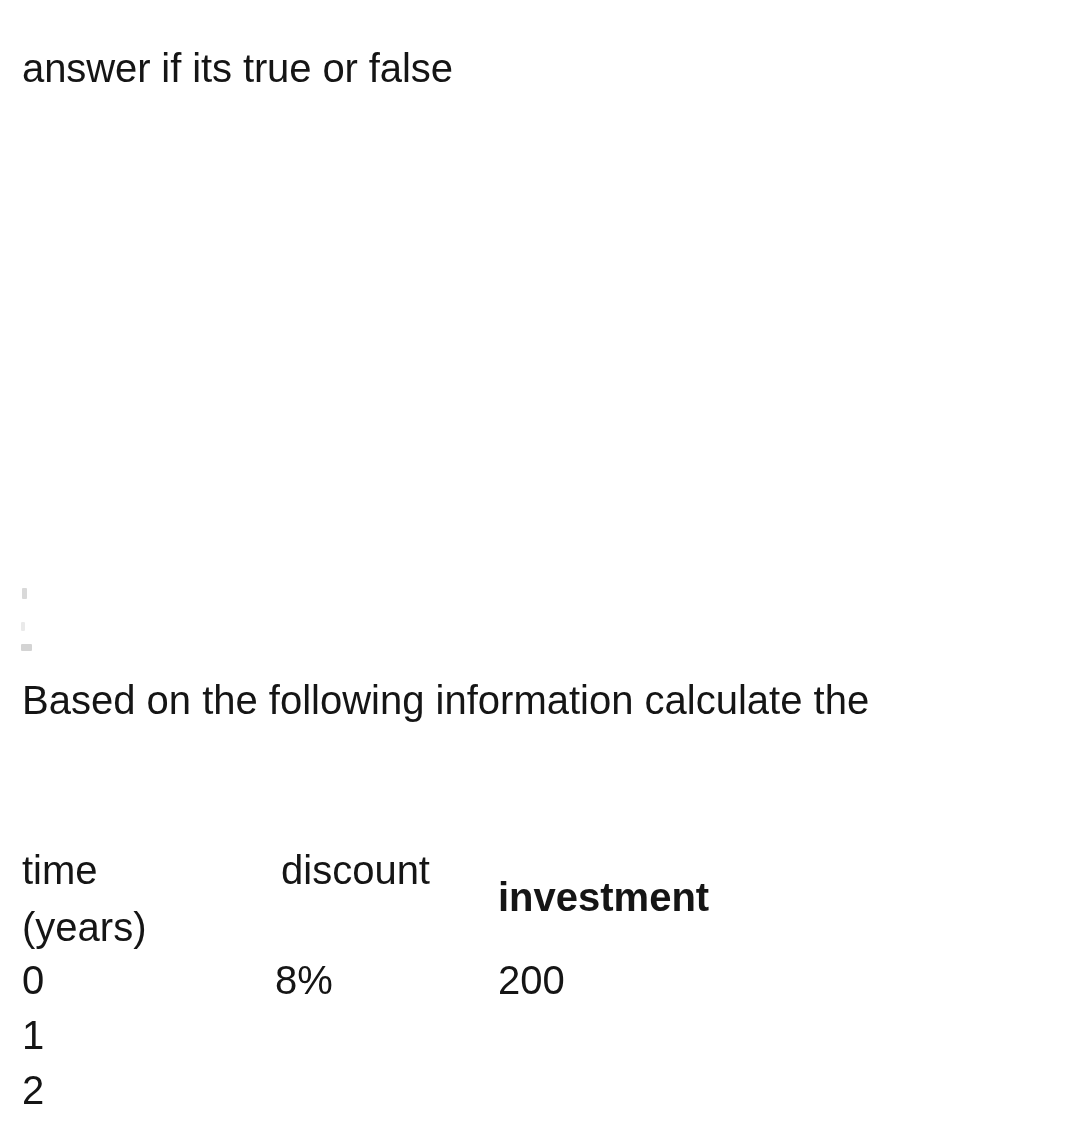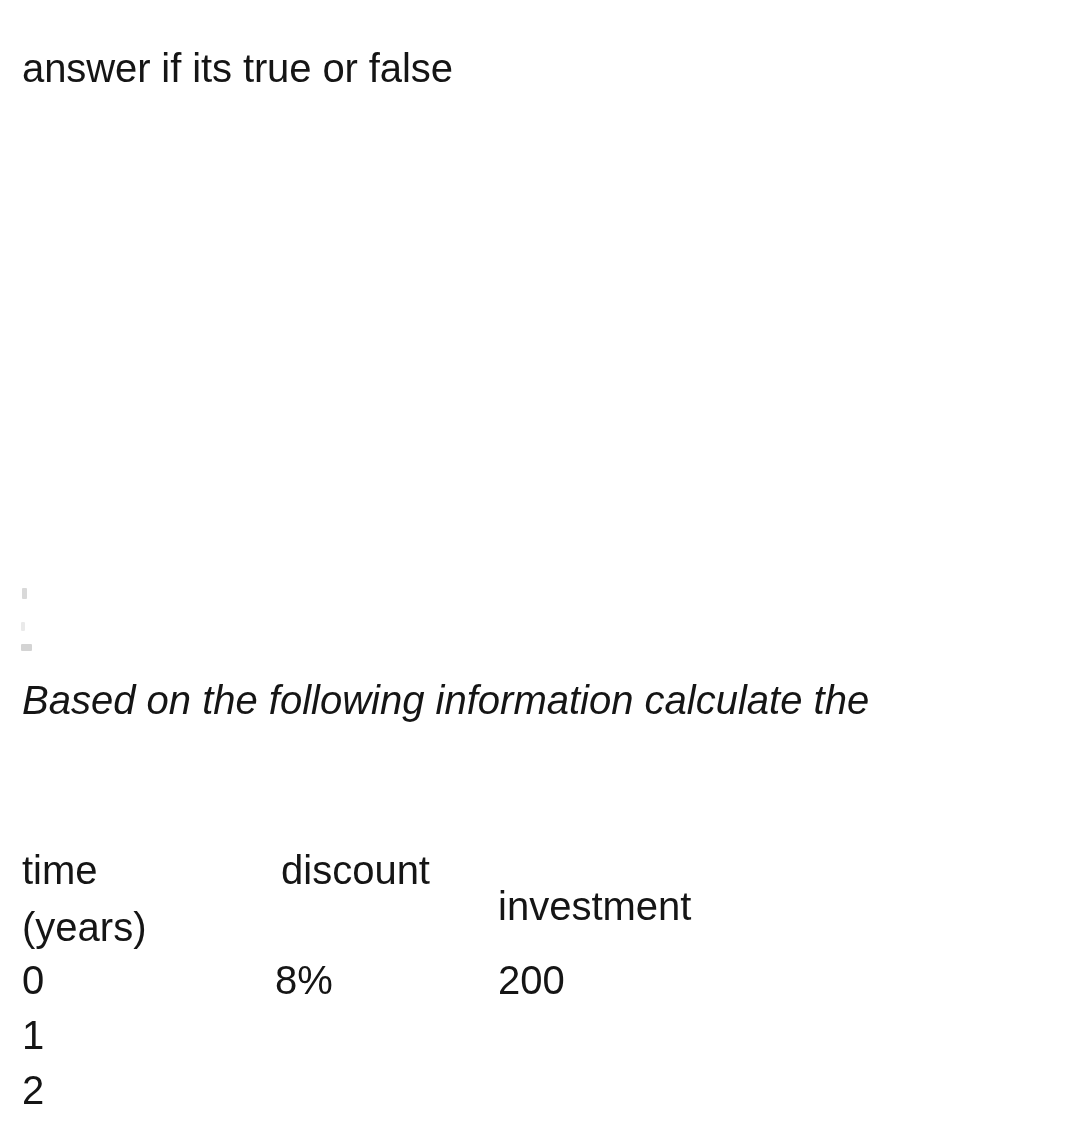--- a/index.html
+++ b/index.html
@@ -60,21 +60,20 @@
     width: 1044px;
   }
   .body-para {
     font-size: 40px;
     line-height: 57px;
     margin: 0;
   }
   .body-para .ln {
     display: block;
     white-space: nowrap;
-    font-style: italic;
   }
 
   
   .data-table {
     position: absolute;
     left: 22px;
     top: 806px;
     width: 800px;
   }
   .tbl-head {
@@ -93,24 +92,25 @@
     position: absolute;
     left: 259px;
     top: 0;
     font-size: 40px;
     line-height: 57px;
     white-space: nowrap;
   }
   .col-invest {
     position: absolute;
     left: 476px;
-    top: 36px;
+    top: 27px;
     font-size: 40px;
     line-height: 57px;
     white-space: nowrap;
+    font-weight: bold;
   }
   .hdr-l1, .hdr-l2 { display: block; }
 
   .tbl-rows {
     position: relative;
   }
   .trow {
     position: relative;
     height: 55px;
   }

